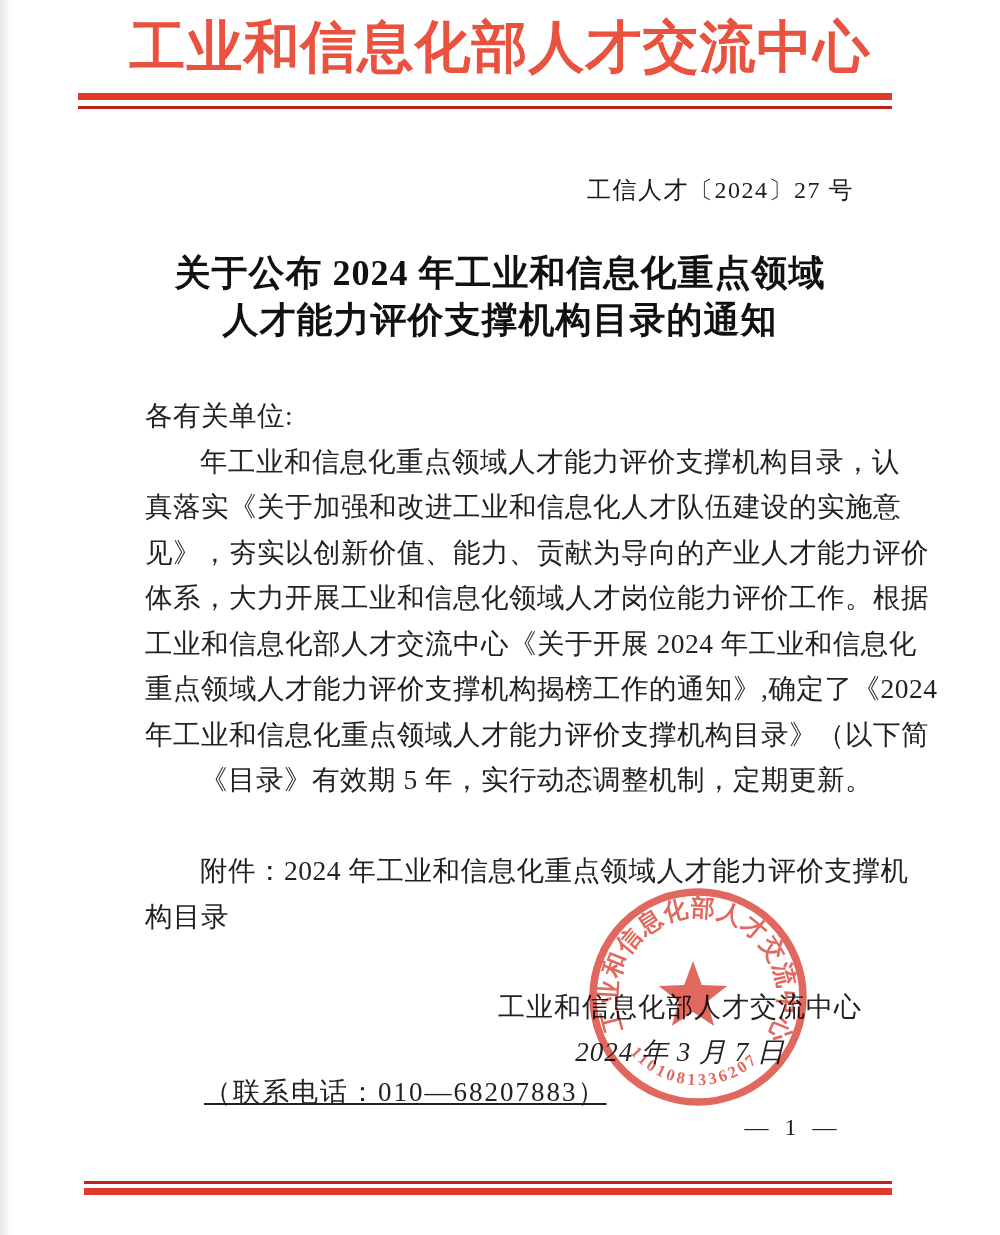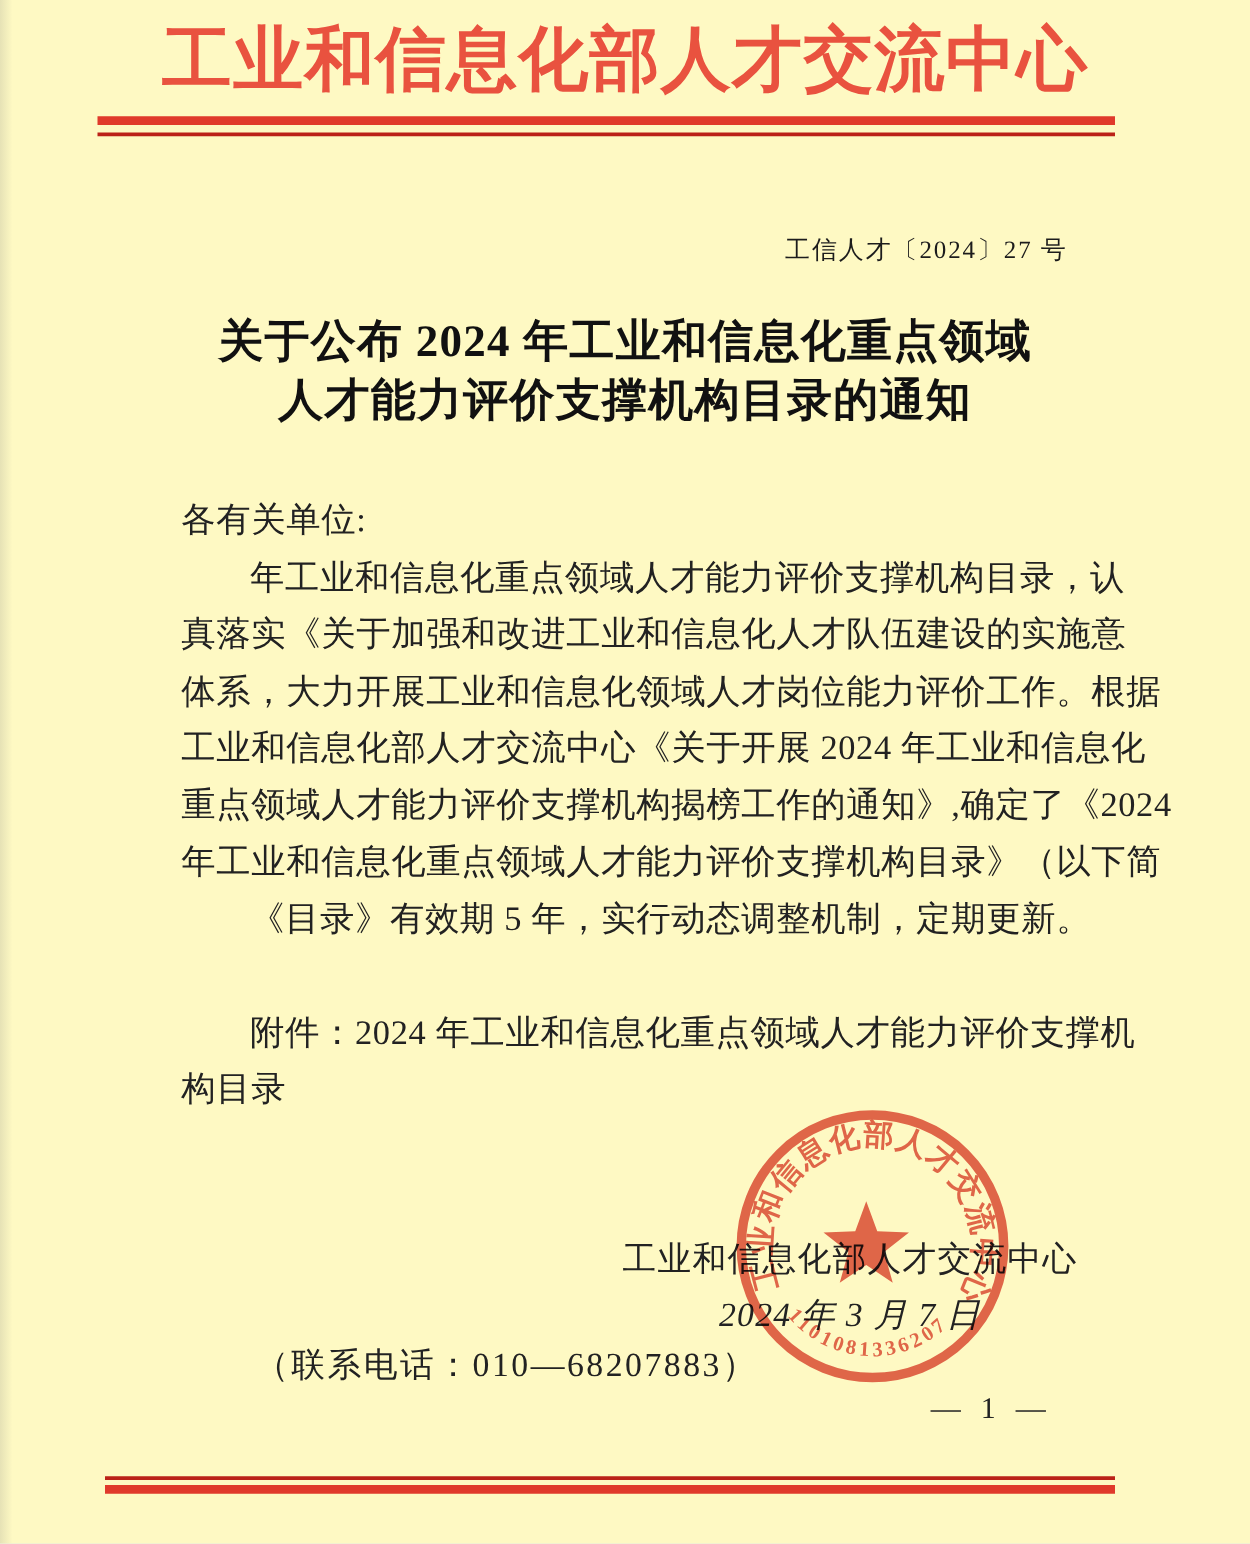--- a/index.html
+++ b/index.html
@@ -1,20 +1,20 @@
 <!DOCTYPE html>
 <html><head>
 <meta charset="utf-8">
 <style>
   html,body{margin:0;padding:0;background:#e8e8e6;}
   .page{
     position:relative;
     width:1000px;height:1235px;
     margin:0 auto;
-    background:#fef9c3;
+    background:#ffffff;
     overflow:hidden;
     font-family:"Liberation Serif","DejaVu Serif",serif;
     color:#1f1f1f;
   }
   
   .page::before{
     content:"";position:absolute;left:0;top:0;bottom:0;width:10px;
     background:linear-gradient(to right,rgba(120,120,120,.18),rgba(120,120,120,0));
     pointer-events:none;
   }
@@ -27,22 +27,22 @@
     white-space:nowrap;
   }
   .rule{position:absolute;left:78px;width:814px;}
   .rule.thick{height:7px;background:#e03a2b;}
   .rule.thin{height:3px;background:#bb2218;}
   #rule-top-thick{top:93px;}
   #rule-top-thin{top:106px;}
   #rule-bottom-thin{top:1181px;left:84px;width:808px;}
   #rule-bottom-thick{top:1188px;left:84px;width:808px;}
   .doc-number{
-    position:absolute;top:186px;right:146px;
-    font-size:20px;letter-spacing:1.5px;color:#1c1c1c;
+    position:absolute;top:174px;right:146px;
+    font-size:24px;letter-spacing:1.5px;color:#1c1c1c;
     white-space:nowrap;
   }
   .doc-title{
     position:absolute;top:250px;left:0;right:0;
     text-align:center;
     font-size:36px;font-weight:700;line-height:47px;
     color:#111;letter-spacing:1px;
   }
   .body-block{
     position:absolute;top:393px;left:145px;width:732px;
@@ -51,21 +51,21 @@
   .bline{height:45.5px;line-height:45.5px;white-space:nowrap;}
   .bline.indent{padding-left:55px;}
   .sign-block{
     position:absolute;left:480px;width:400px;text-align:center;
     font-size:27px;color:#222;white-space:nowrap;letter-spacing:1px;
   }
   #signer{top:989px;}
   #sign-date{top:1034px;font-style:italic;}
   .contact{
     position:absolute;top:1074px;left:204px;
-    font-size:27px;letter-spacing:2px;color:#222;white-space:nowrap;
+    font-size:27px;letter-spacing:2px;color:#222;white-space:nowrap;text-decoration:underline;
   }
   .page-number{
     position:absolute;top:1114px;left:728px;width:125px;
     text-align:center;font-size:24px;color:#222;word-spacing:10px;
   }
   .seal{
     position:absolute;left:575px;top:885px;width:246px;height:234px;
     mix-blend-mode:multiply;opacity:.88;
   }
 </style>
@@ -83,20 +83,21 @@
 
   <div class="doc-title">
     <div>关于公布 2024 年工业和信息化重点领域</div>
     <div>人才能力评价支撑机构目录的通知</div>
   </div>
 
   <div class="body-block">
     <div class="bline">各有关单位:</div>
     <div class="bline indent">年工业和信息化重点领域人才能力评价支撑机构目录，认</div>
     <div class="bline">真落实《关于加强和改进工业和信息化人才队伍建设的实施意</div>
+    <div class="bline">见》，夯实以创新价值、能力、贡献为导向的产业人才能力评价</div>
     <div class="bline">体系，大力开展工业和信息化领域人才岗位能力评价工作。根据</div>
     <div class="bline">工业和信息化部人才交流中心《关于开展 2024 年工业和信息化</div>
     <div class="bline">重点领域人才能力评价支撑机构揭榜工作的通知》,确定了《2024</div>
     <div class="bline">年工业和信息化重点领域人才能力评价支撑机构目录》（以下简</div>
     <div class="bline indent">《目录》有效期 5 年，实行动态调整机制，定期更新。</div>
     <div class="bline"></div>
     <div class="bline indent">附件：2024 年工业和信息化重点领域人才能力评价支撑机</div>
     <div class="bline">构目录</div>
   </div>
 

